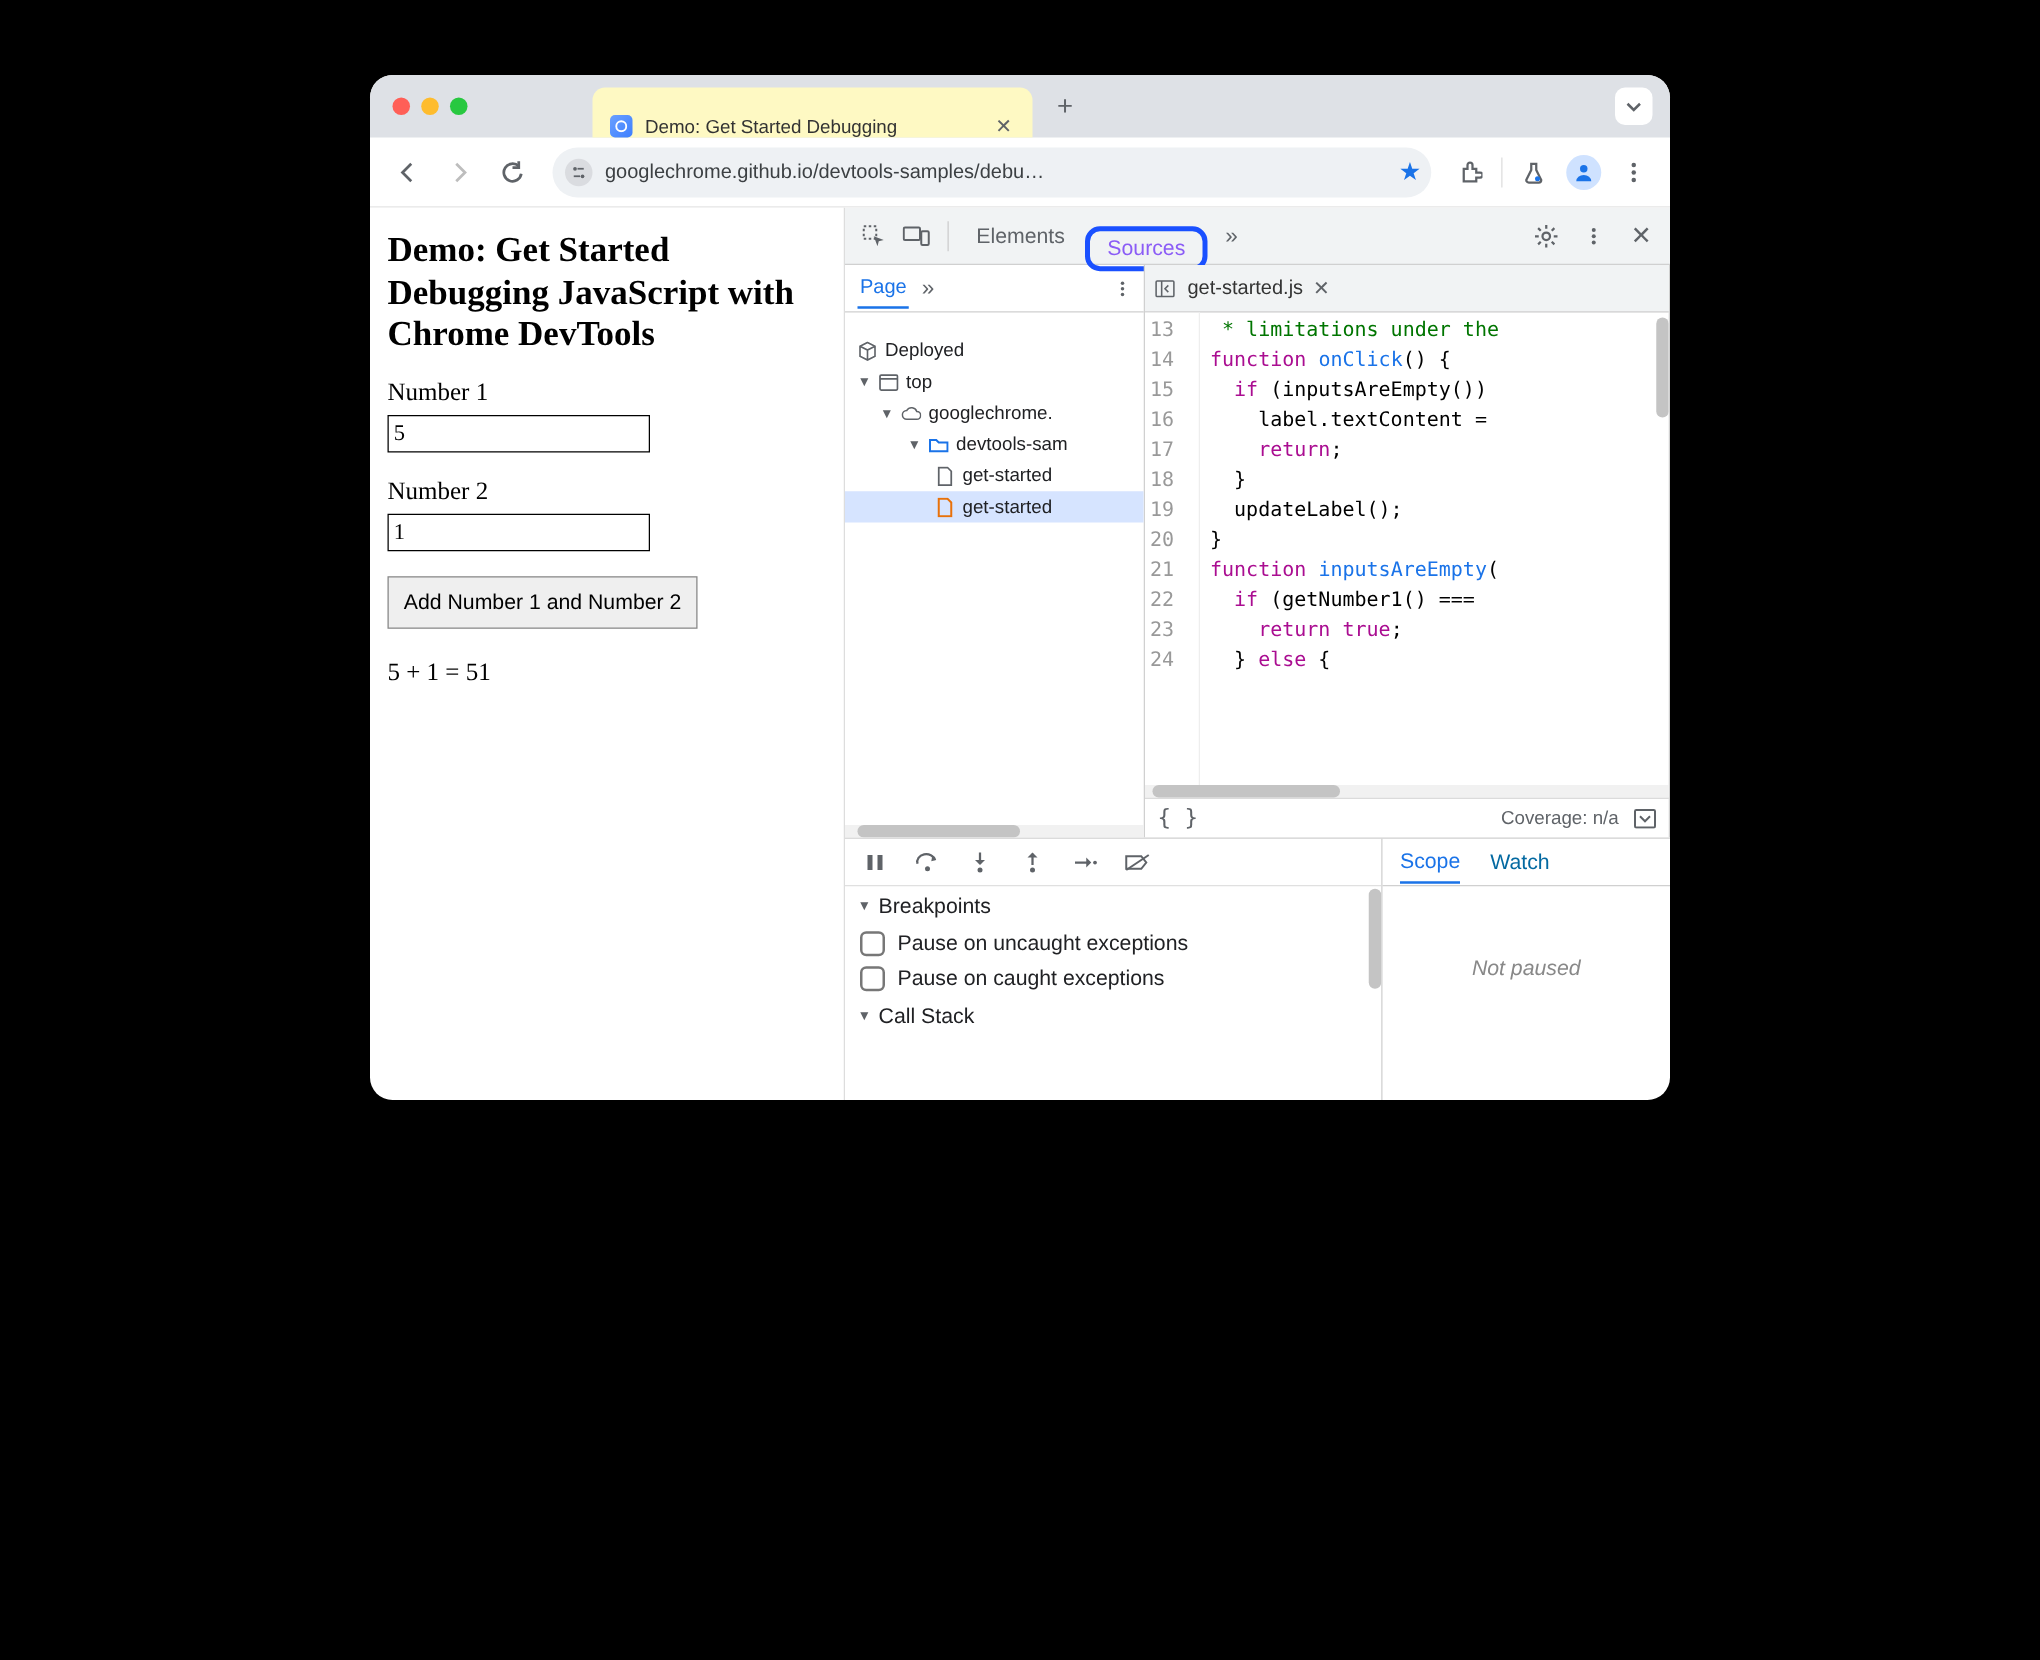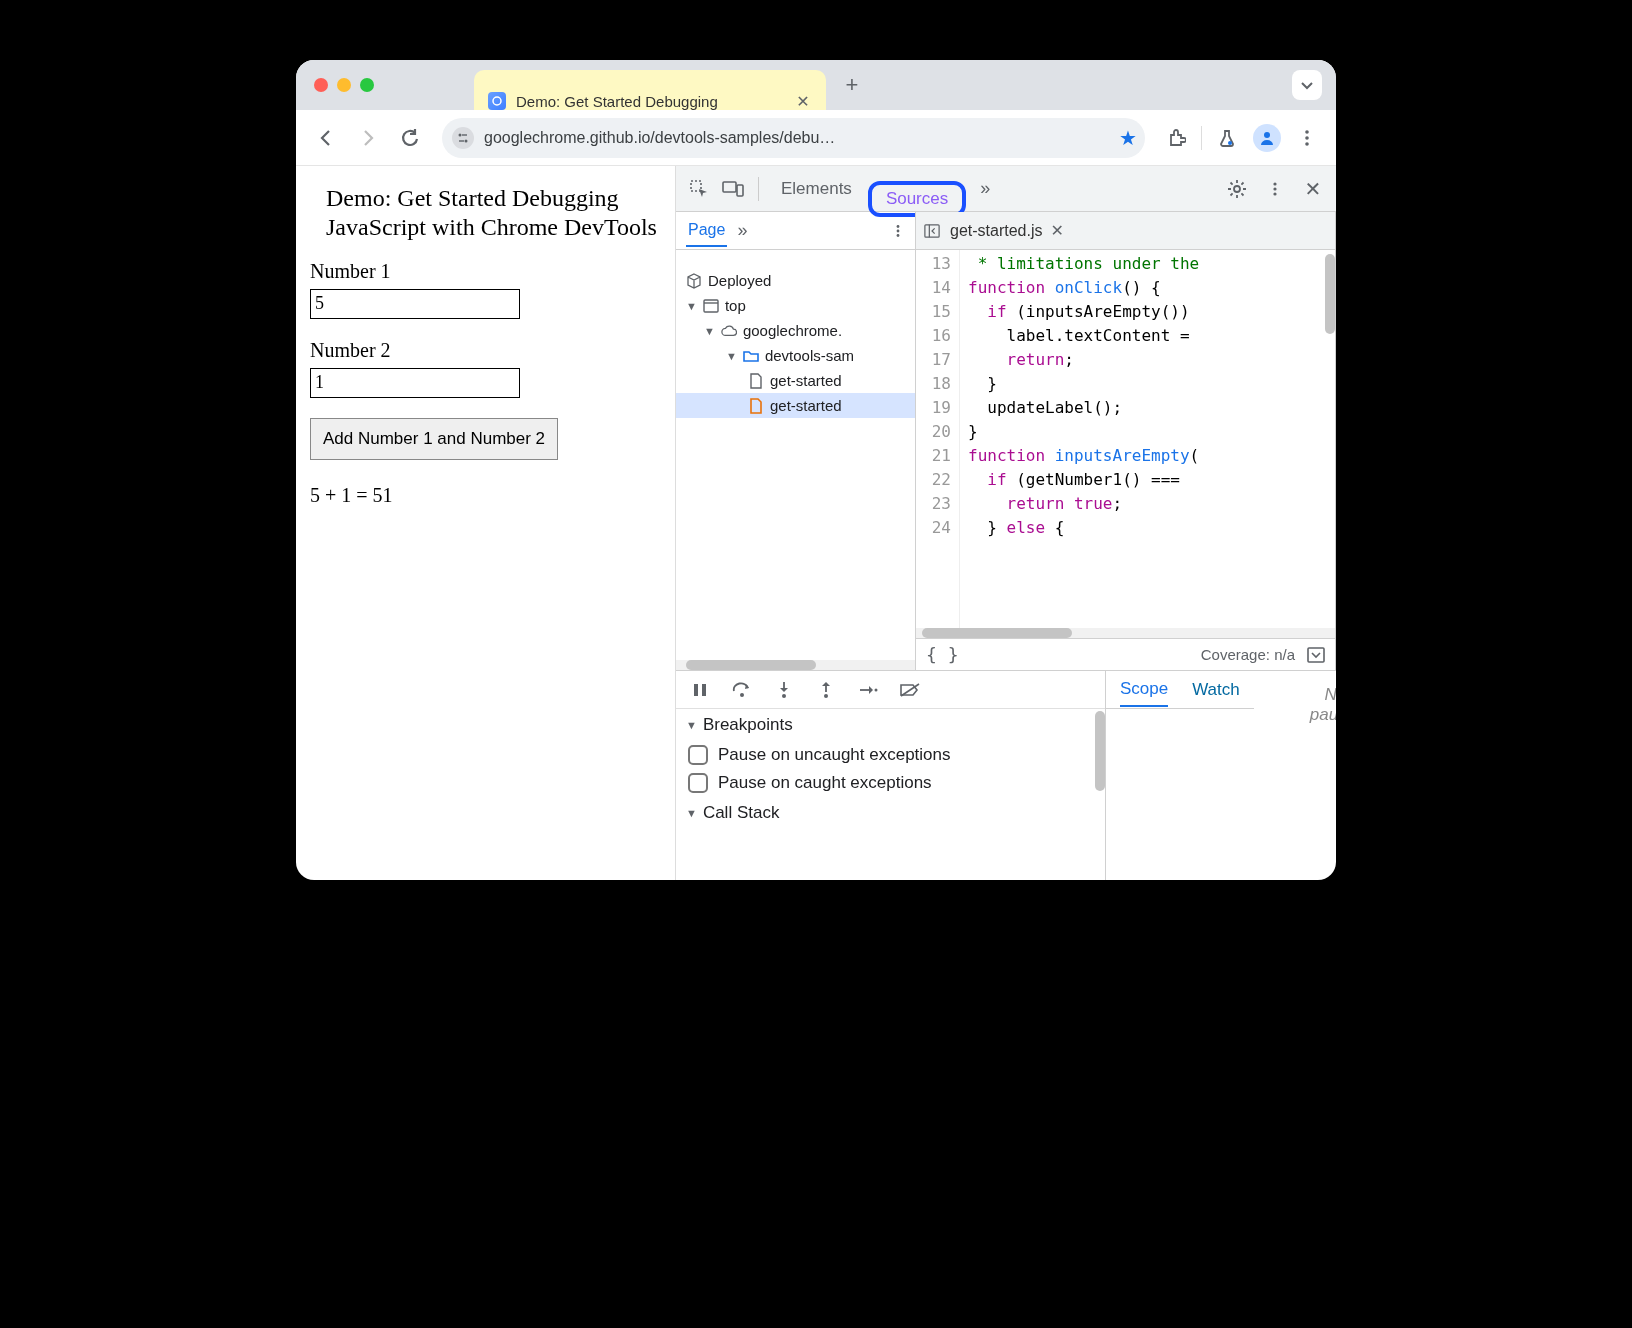--- a/index.html
+++ b/index.html
@@ -96,21 +96,21 @@
       overflow:hidden;
     }
     .page {
       width: 380px;
       padding: 18px 14px;
       border-right: 1px solid #ddd;
       font-family: "Times New Roman", serif;
       color:#000;
       overflow:hidden;
     }
-    .page h1 { font-size: 24px; font-weight: normal; margin-bottom: 18px; line-height:1.2;margin-left:16px; }
+    .page h1 { font-size: 28px; font-weight: bold; margin-bottom: 18px; line-height:1.2; }
     .page label { font-size: 20px; display:block; margin-top:4px; }
     .page input[type=text] { width: 210px; height: 30px; border:1px solid #000; padding:2px 4px; font-size:18px; margin:6px 0 16px; font-family:inherit; }
     .page button { padding: 10px 12px; font-size: 17px; border:1px solid #888; background:#efefef; cursor:pointer; margin-top:4px; font-family:Arial,sans-serif; }
     .page .result { font-size: 20px; margin-top: 24px; }
     
     .devtools {
       flex:1;
       display:flex;
       flex-direction:column;
       font-family: -apple-system, BlinkMacSystemFont, Arial, sans-serif;
@@ -184,21 +184,20 @@
       display:flex;
       font-family: Menlo, Consolas, monospace;
       font-size: 16px;
       line-height: 24px;
       overflow:hidden;
       position:relative;
     }
     .gutter {
       background:#fff;
       color:#999;
-      text-align:right;
       padding: 2px 8px 2px 4px;
       border-right: 1px solid #eee;
       min-width:44px;
     }
     .code {
       flex:1;
       padding: 2px 0 2px 8px;
       white-space: pre;
       overflow:hidden;
       color:#000;
@@ -233,21 +232,21 @@
       height: 38px;
       display:flex; align-items:center; gap:18px; padding:0 12px;
       border-bottom:1px solid #e0e0e0;
     }
     .dbg-btn { width:24px; height:24px; display:flex; align-items:center; justify-content:center; color:#5f6368; cursor:pointer; }
     .section-header { display:flex; align-items:center; gap:6px; padding:6px 10px; font-size:17px; color:#202124; }
     .checkbox-row { display:flex; align-items:center; gap:10px; padding:4px 12px; font-size:17px; }
     .checkbox { width:20px; height:20px; border:2px solid #777; border-radius:5px; }
     .debug-right {
       width: 230px;
-      display:flex; flex-direction:row;gap:42px;
+      display:flex; flex-direction:column;gap:42px;
     }
     .debug-right-tabs {
       height:38px; border-bottom:1px solid #d0d0d0;
       display:flex; align-items:center; gap:24px; padding:0 14px; font-size:17px;
     }
     .scope-tab { color:#1a73e8; border-bottom:2px solid #1a73e8; padding:6px 0; }
     .watch-tab { color:#0369a1; }
     .not-paused { text-align:center; color:#888; font-style:italic; padding:14px; font-size:17px; }
     .debug-left-scroll { position:absolute; right:0; top:40px; width:10px; height:80px; background:#c4c4c4; border-radius:5px; }
     svg { display:block; }

